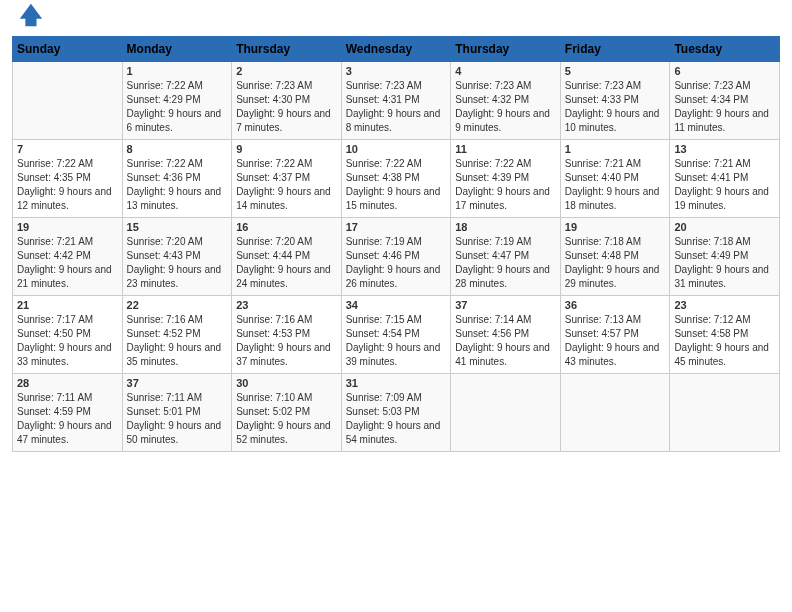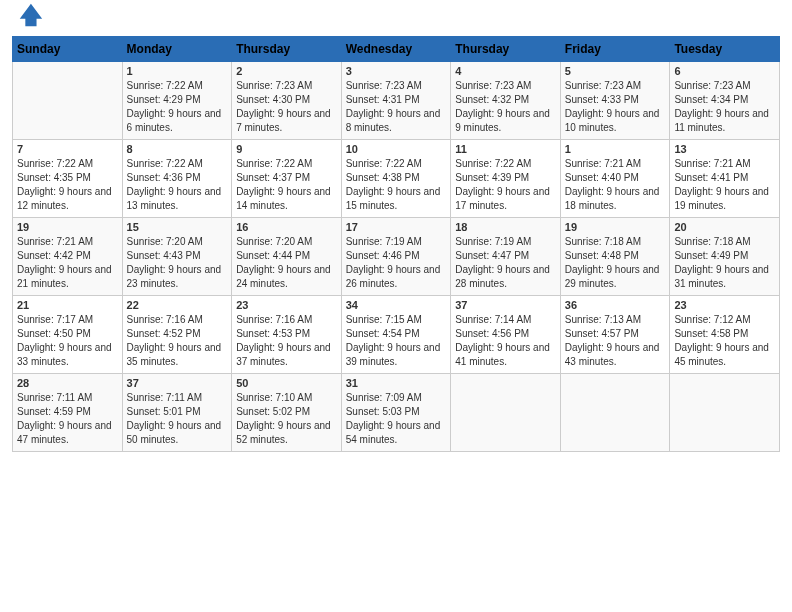--- a/index.html
+++ b/index.html
@@ -241,21 +241,21 @@
         <tr>
           <td>
             <span class="day-num">28</span>
             <div class="cell-info">Sunrise: 7:11 AM<br>Sunset: 4:59 PM<br>Daylight: 9 hours and 47 minutes.</div>
           </td>
           <td>
             <span class="day-num">37</span>
             <div class="cell-info">Sunrise: 7:11 AM<br>Sunset: 5:01 PM<br>Daylight: 9 hours and 50 minutes.</div>
           </td>
           <td>
-            <span class="day-num">50</span>
+            <span class="day-num">30</span>
             <div class="cell-info">Sunrise: 7:10 AM<br>Sunset: 5:02 PM<br>Daylight: 9 hours and 52 minutes.</div>
           </td>
           <td>
             <span class="day-num">31</span>
             <div class="cell-info">Sunrise: 7:09 AM<br>Sunset: 5:03 PM<br>Daylight: 9 hours and 54 minutes.</div>
           </td>
           <td></td>
           <td></td>
           <td></td>
         </tr>

